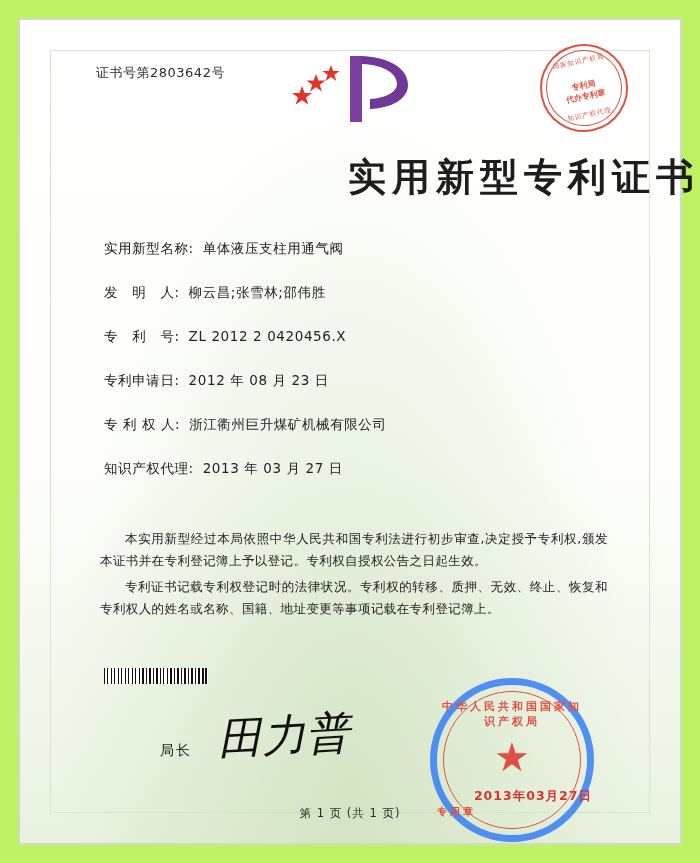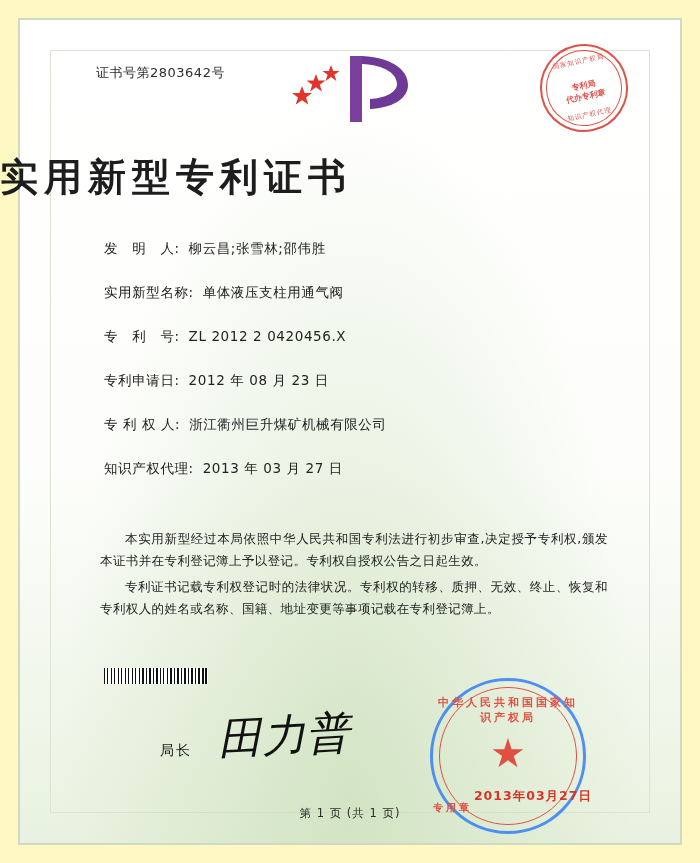--- a/index.html
+++ b/index.html
@@ -1,18 +1,18 @@
 <!DOCTYPE html>
 <html><head>
 <meta charset="utf-8">
 <style>
   html,body{margin:0;padding:0;background:#ffffff;}
   body{width:700px;height:863px;font-family:"DejaVu Sans","Liberation Sans",sans-serif;}
 
-  .page{position:relative;width:700px;height:863px;overflow:hidden;background:#fef9c3;}
+  .page{position:relative;width:700px;height:863px;overflow:hidden;background:#bef264;}
 
   
   .frame-outer{
     position:absolute;left:18px;top:18px;right:18px;bottom:18px;
     border:2px solid #cfd9c4;
     background:
       linear-gradient(180deg,#ffffff 0%,#fdfefb 55%,#f2f7ec 80%,#e9f2e0 100%);
   }
   .frame-inner{
     position:absolute;left:30px;top:30px;right:30px;bottom:30px;
@@ -49,21 +49,21 @@
   .top-seal .t3{
     position:absolute;left:0;right:0;bottom:10px;text-align:center;font-size:6.5px;letter-spacing:1px;
   }
 
   
   .logo{position:absolute;left:50%;top:52px;width:140px;height:74px;margin-left:-58px;}
   .logo svg{display:block;}
 
   
   .title{
-    position:absolute;left:0;right:0;top:152px;text-align:left;
+    position:absolute;left:0;right:0;top:152px;text-align:right;
     font-size:38px;font-weight:bold;letter-spacing:6px;color:#1d1d1d;
     font-family:"DejaVu Sans","Liberation Sans",sans-serif;
   }
 
   
   .fields{position:absolute;left:104px;top:240px;width:500px;}
   .field{font-size:13.5px;color:#222;margin-bottom:26px;letter-spacing:.6px;white-space:nowrap;}
   .field .lbl{display:inline-block;}
   .field .val{display:inline-block;margin-left:4px;}
 
@@ -81,21 +81,21 @@
   .signature{
     position:absolute;left:218px;top:706px;width:160px;height:70px;
     font-family:"DejaVu Serif","Liberation Serif",serif;
     font-size:44px;color:#111;font-style:italic;transform:rotate(-3deg);
     white-space:nowrap;
   }
 
   
   .big-seal{
     position:absolute;left:430px;top:678px;width:150px;height:150px;border-radius:50%;
-    border:3px solid #3b82f6;color:#e03b2e;opacity:.88;
+    border:7px solid #3b82f6;color:#e03b2e;opacity:.88;
   }
   .big-seal .ring2{position:absolute;left:6px;top:6px;right:6px;bottom:6px;border:1px solid #e03b2e;border-radius:50%;}
   .big-seal .arc-top{
     position:absolute;left:0;right:0;top:14px;text-align:center;font-size:11px;letter-spacing:3px;font-weight:bold;
   }
   .big-seal .arc-bottom{
     position:absolute;left:0;right:0;bottom:16px;text-align:left;font-size:10px;letter-spacing:3px;font-weight:bold;
   }
   .big-seal .star{
     position:absolute;left:50%;top:50%;transform:translate(-50%,-58%);
@@ -140,26 +140,26 @@
       </g>
       <polygon points="58,4 70,4 70,70 58,70" fill="#7b3f9d"></polygon>
       <path d="M70,4 C104,6 116,20 116,33 C116,47 100,56 78,57 L78,47 C94,46 105,40 105,32 C105,22 93,13 70,12 Z" fill="#6f3a97"></path>
     </svg>
   </div>
 
   <div class="title">实用新型专利证书</div>
 
   <div class="fields">
     <div class="field">
+      <span class="lbl">实用新型名称:</span>
+      <span class="val">单体液压支柱用通气阀</span>
+    </div>
+    <div class="field">
       <span class="lbl">发　明　人:</span>
       <span class="val">柳云昌;张雪林;邵伟胜</span>
-    </div>
-    <div class="field">
-      <span class="lbl">实用新型名称:</span>
-      <span class="val">单体液压支柱用通气阀</span>
     </div>
     <div class="field">
       <span class="lbl">专　利　号:</span>
       <span class="val">ZL 2012 2 0420456.X</span>
     </div>
     <div class="field">
       <span class="lbl">专利申请日:</span>
       <span class="val">2012 年 08 月 23 日</span>
     </div>
     <div class="field">

